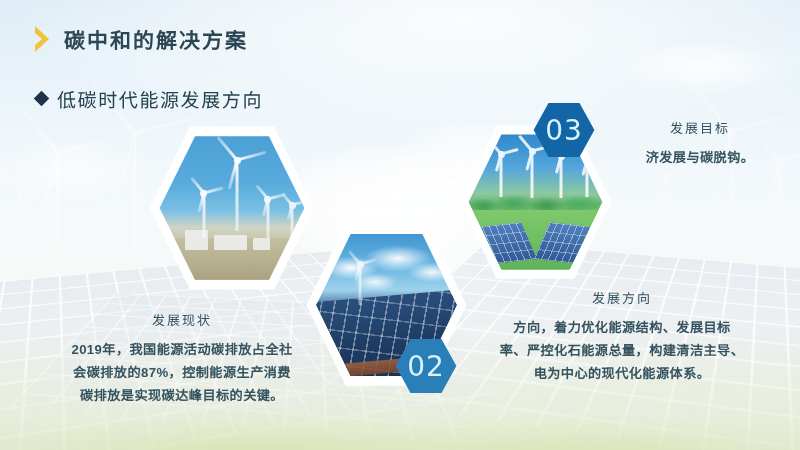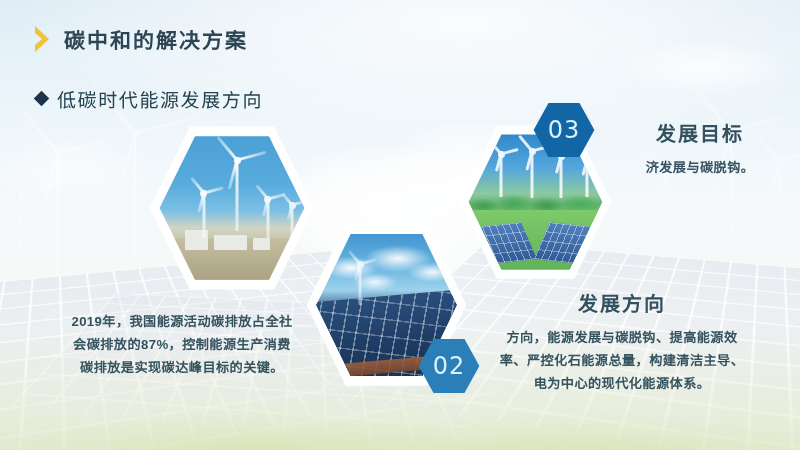--- a/index.html
+++ b/index.html
@@ -228,28 +228,28 @@
   .photo-green .gt .mast { background: rgba(255,255,255,0.9); }
   .photo-green .gt .blade { background: rgba(255,255,255,0.9); }
   .photo-green .gt .hub { background: rgba(255,255,255,0.95); }
 
   
   .num-badge {
     position: absolute; z-index: 26;
     width: 62px; height: 56px;
     clip-path: polygon(25% 2%, 75% 2%, 99% 50%, 75% 98%, 25% 98%, 1% 50%);
     display: flex; align-items: center; justify-content: center;
-    color: #d9f2fb; font-size: 24px; font-weight: 400; letter-spacing: 1px;
+    color: #d9f2fb; font-size: 28px; font-weight: 400; letter-spacing: 1px;
     font-family: "DejaVu Sans", "Liberation Sans", sans-serif;
   }
 
   
   .info-block { position: absolute; z-index: 28; text-align: center; }
   .info-heading {
-    font-size: 20px; font-weight: 700; letter-spacing: 2px;
+    font-size: 13px; font-weight: 400; letter-spacing: 2px;
     color: #33505f; margin-bottom: 9px;
   }
   .info-body {
     font-size: 13.2px; line-height: 1.75; letter-spacing: .4px;
     color: #35535f; font-weight: 600;
   }
   .info-body div { white-space: nowrap; }
 </style>
 </head>
 <body>
@@ -373,21 +373,21 @@
         <div class="turbine" style="left:24%; top:20%; width:22px; height:44px; opacity:.75;">
           <div class="mast" style="height:44px;"></div>
             <div class="hub"></div>
           <div class="blade b1" style="height:17px;"></div>
           <div class="blade b2" style="height:17px;"></div>
           <div class="blade b3" style="height:17px;"></div>
         </div>
       </div>
     </div>
   </div>
-  <div class="num-badge" style="left:418px; top:338px; background:#2b7fb8;">
+  <div class="num-badge" style="left:395px; top:338px; background:#2b7fb8;">
     <span>02</span>
   </div>
 
   <div class="hex-wrap" style="left:458px; top:122px; width:155px; height:160px;">
     <div class="hex-frame">
       <div class="hex-photo photo-green">
         <div class="treeline"></div>
         <div class="field"></div>
         <div class="pv pv-l"></div>
         <div class="pv pv-r"></div>
@@ -420,31 +420,32 @@
           <div class="blade b3" style="height:16px;"></div>
         </div>
       </div>
     </div>
   </div>
   <div class="num-badge" style="left:533px; top:102px; background:#1266a6;">
     <span>03</span>
   </div>
 
   <div class="info-block" style="left:22px; top:310px; width:320px;">
+    <div class="info-heading">发展现状</div>
     <div class="info-body">
       <div>2019年，我国能源活动碳排放占全社</div>
       <div>会碳排放的87%，控制能源生产消费</div>
       <div>碳排放是实现碳达峰目标的关键。</div>
     </div>
   </div>
 
   <div class="info-block" style="left:448px; top:288px; width:348px;">
     <div class="info-heading">发展方向</div>
     <div class="info-body">
-      <div>方向，能源发展与碳脱钩、提高能源效</div>
+      <div>方向，着力优化能源结构、发展目标</div>
       <div>率、严控化石能源总量，构建清洁主导、</div>
       <div>电为中心的现代化能源体系。</div>
     </div>
   </div>
 
   <div class="info-block" style="left:600px; top:118px; width:200px;">
     <div class="info-heading">发展目标</div>
     <div class="info-body">
       <div>济发展与碳脱钩。</div>
     </div>

